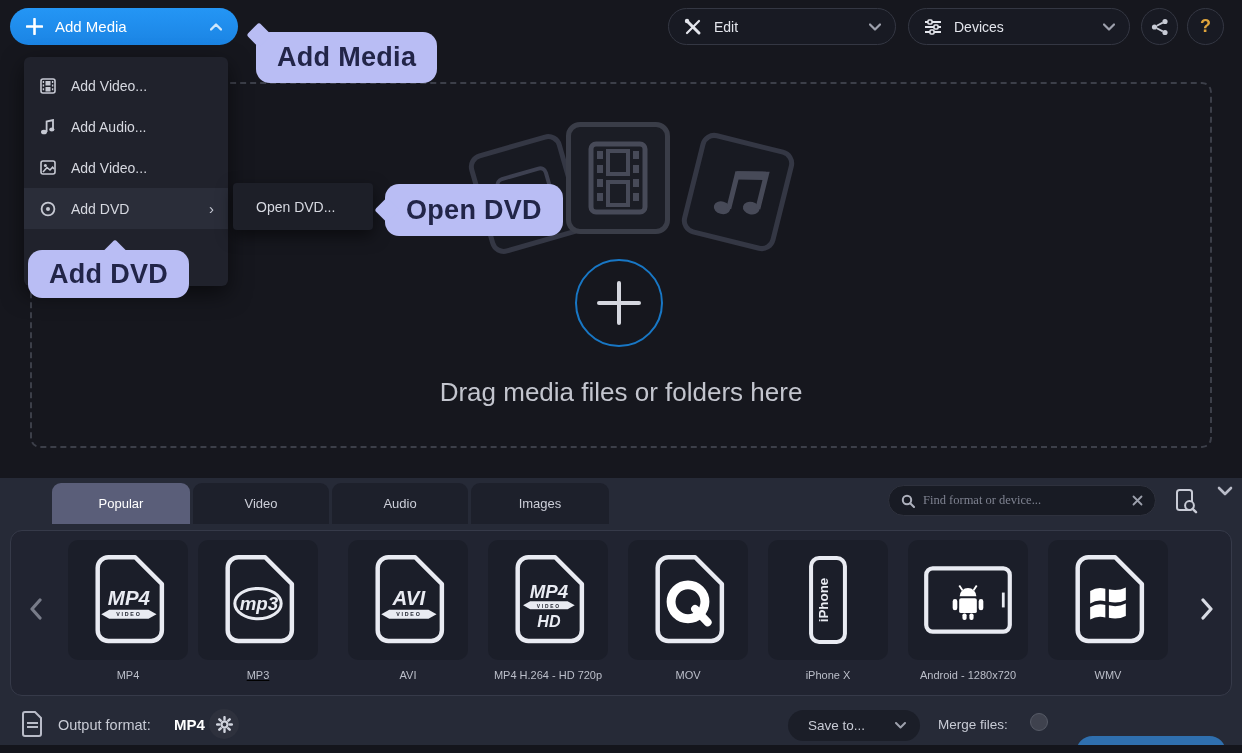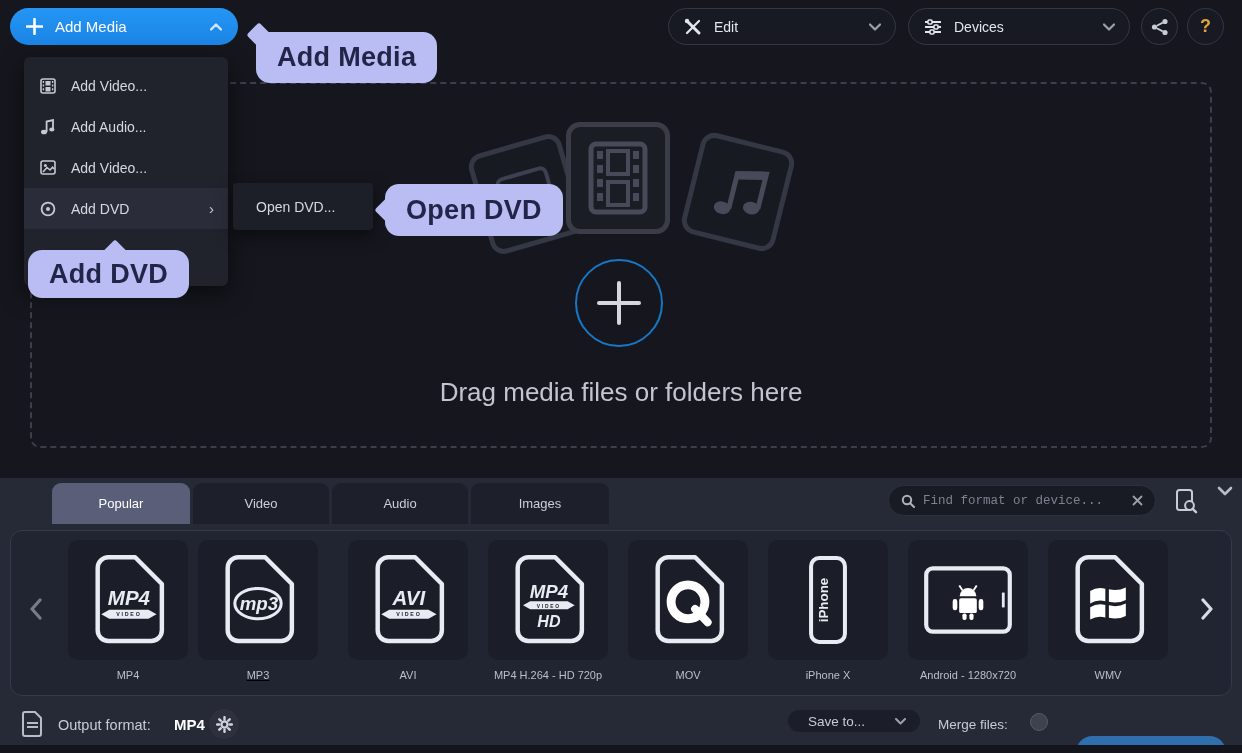--- a/index.html
+++ b/index.html
@@ -95,21 +95,21 @@
   }
   .tab.active { background:#5a5e79; color:#fff; }
   .search {
     position:absolute; left:888px; top:485px; width:268px; height:31px;
     border-radius:16px; background:#181b24; border:1px solid #2e313d;
     display:flex; align-items:center; padding:0 12px; z-index:2;
   }
   .search input {
     flex:1; background:transparent; border:none; outline:none;
     color:#aeb1bd; font-size:12.5px; margin-left:8px;
-    font-family:Liberation Mono, monospace;
+    font-family:Liberation Serif, serif;
   }
   .search input::placeholder { color:#7e8290; }
   .detect-btn { position:absolute; left:1168px; top:485px; width:36px; height:32px;
     display:flex; align-items:center; justify-content:center; z-index:2; }
   .collapse-btn { position:absolute; left:1214px; top:482px; width:22px; height:18px;
     display:flex; align-items:center; justify-content:center; z-index:2; }
   .carousel {
     position:absolute; left:10px; top:530px; width:1222px; height:166px;
     background:#212431; border:1px solid #363a49; border-radius:12px;
   }
@@ -122,21 +122,21 @@
   }
   .fcard .flabel {
     margin-top:9px; text-align:center; font-size:11px; color:#bcbfca; white-space:nowrap;
   }
   
   .footer-text { position:absolute; color:#c8cbd5; font-size:14.5px; }
   .out-val { font-weight:bold; color:#ffffff; font-size:15px; }
   .gear-btn { position:absolute; left:209px; top:709px; width:30px; height:30px;
     border-radius:50%; background:#2e313d; display:flex; align-items:center; justify-content:center; }
   .saveto {
-    position:absolute; left:788px; top:710px; width:132px; height:22px;
+    position:absolute; left:788px; top:710px; width:132px; height:31px;
     border-radius:16px; background:#1b1e28; display:flex; align-items:center;
     color:#c8cbd5; font-size:13.5px; padding:0 14px 0 20px;
   }
   .merge-toggle {
     position:absolute; left:1030px; top:713px; width:18px; height:18px; border-radius:50%;
     background:#3f424e; border:1px solid #565a66;
   }
   .convert-btn {
     position:absolute; left:1076px; top:708px; width:150px; height:33px;
     border-radius:17px; background:#2f6fae;

